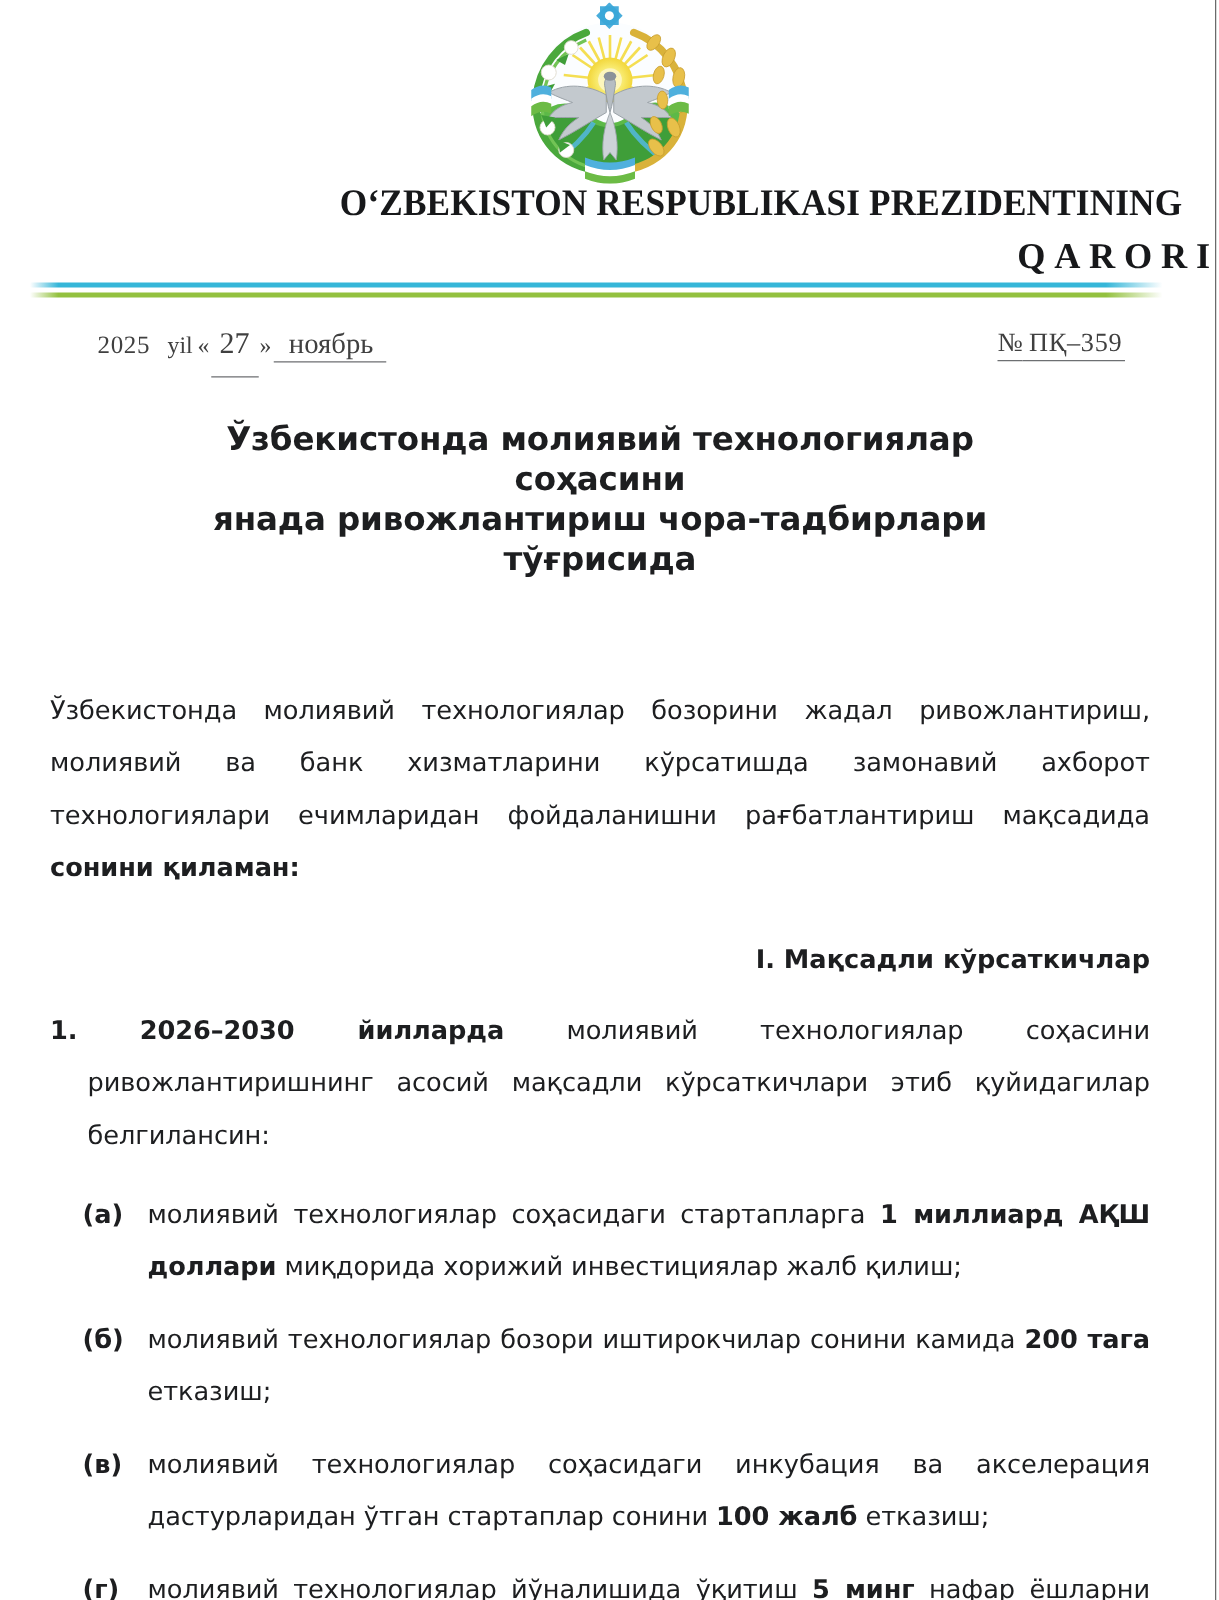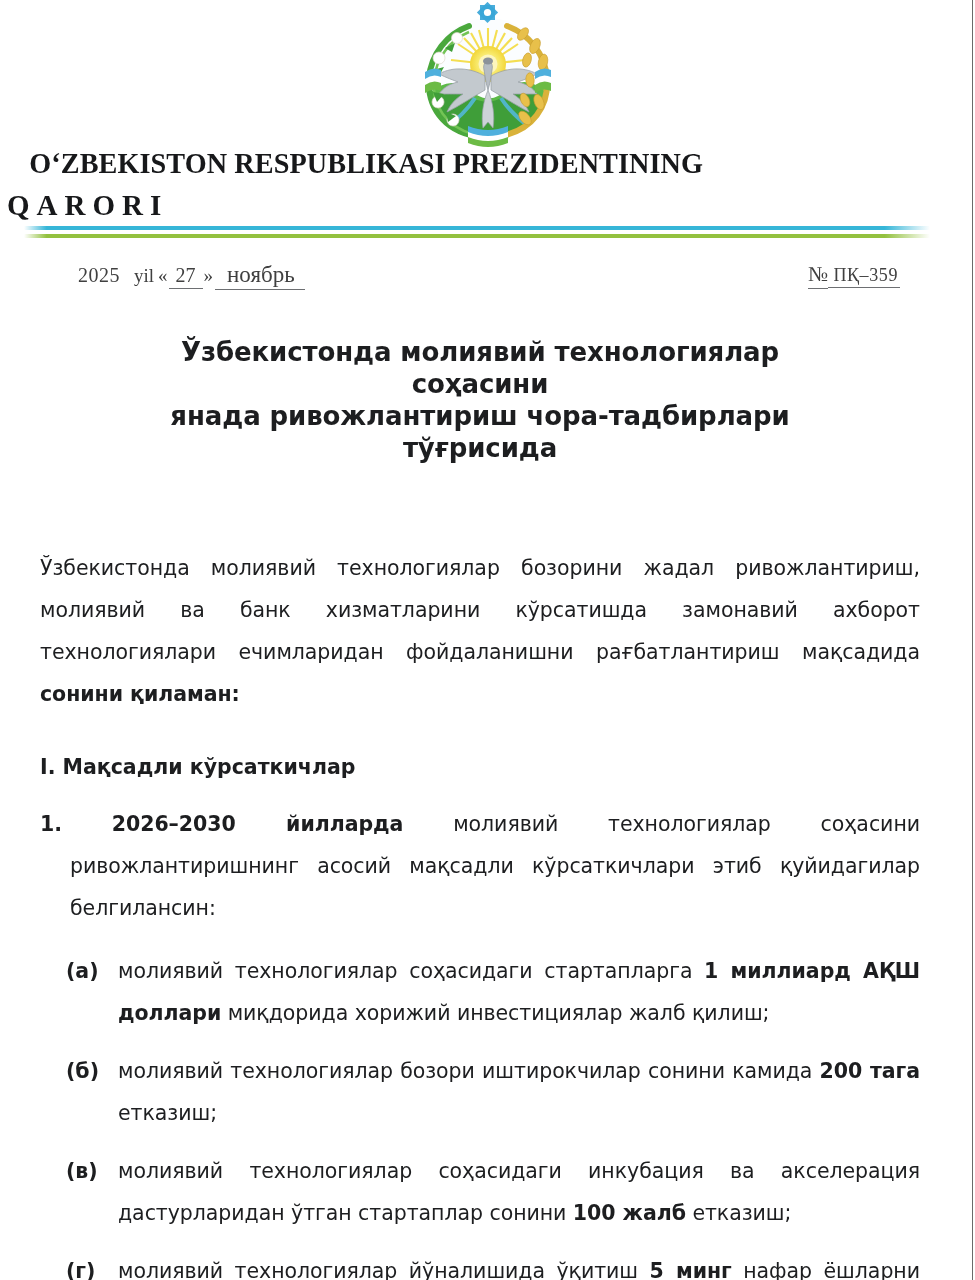--- a/index.html
+++ b/index.html
@@ -39,21 +39,21 @@
   .emblem {
     display: block;
   }
 
   
   .masthead {
     position: absolute;
     top: 146px;
     left: 0;
     width: 975px;
-    text-align: left;
+    text-align: right;
   }
   .masthead-line1 {
     font-family: "Liberation Serif", "DejaVu Serif", serif;
     font-weight: 700;
     font-size: 30px;
     line-height: 34px;
     letter-spacing: 0.1px;
     color: #17181a;
     transform: scaleX(0.94);
     transform-origin: center;
@@ -136,38 +136,38 @@
     font-size: 20px;
     letter-spacing: 0.5px;
   }
   .m-yil {
     font-size: 19px;
     margin-left: 14px;
   }
   .m-quote-open { font-size: 19px; margin-left: 4px; }
   .m-quote-close { font-size: 19px; }
   .m-day {
-    font-size: 20px;
+    font-size: 24px;
     border-bottom: 1.4px solid #6d6f72;
-    padding: 0 7px 1px 7px;
+    padding: 0 7px 12px 7px;
     margin: 0 1px;
   }
   .m-month {
     font-size: 23px;
     border-bottom: 1.4px solid #6d6f72;
     padding: 0 10px 1px 12px;
     margin-left: 2px;
   }
   .m-no {
     font-size: 21px;
     border-bottom: 1.4px solid #6d6f72;
     padding-bottom: 1px;
   }
   .m-docnum {
-    font-size: 18px;
+    font-size: 21px;
     letter-spacing: 0.6px;
     border-bottom: 1.4px solid #6d6f72;
     padding: 0 2px 1px 5px;
   }
 
   
   .body {
     position: absolute;
     top: 336px;
     left: 40px;
@@ -195,20 +195,21 @@
     line-height: 42px;
     letter-spacing: -0.05px;
   }
   .preamble b { font-weight: 700; }
 
   .section-heading {
     margin-top: 34px;
     font-weight: 700;
     font-size: 20.5px;
     line-height: 36px;
+    text-align: right;
   }
 
   .numbered {
     margin-top: 18px;
     text-align: justify;
     text-justify: inter-word;
     line-height: 42px;
     padding-left: 30px;
     text-indent: -30px;
     letter-spacing: -0.05px;

